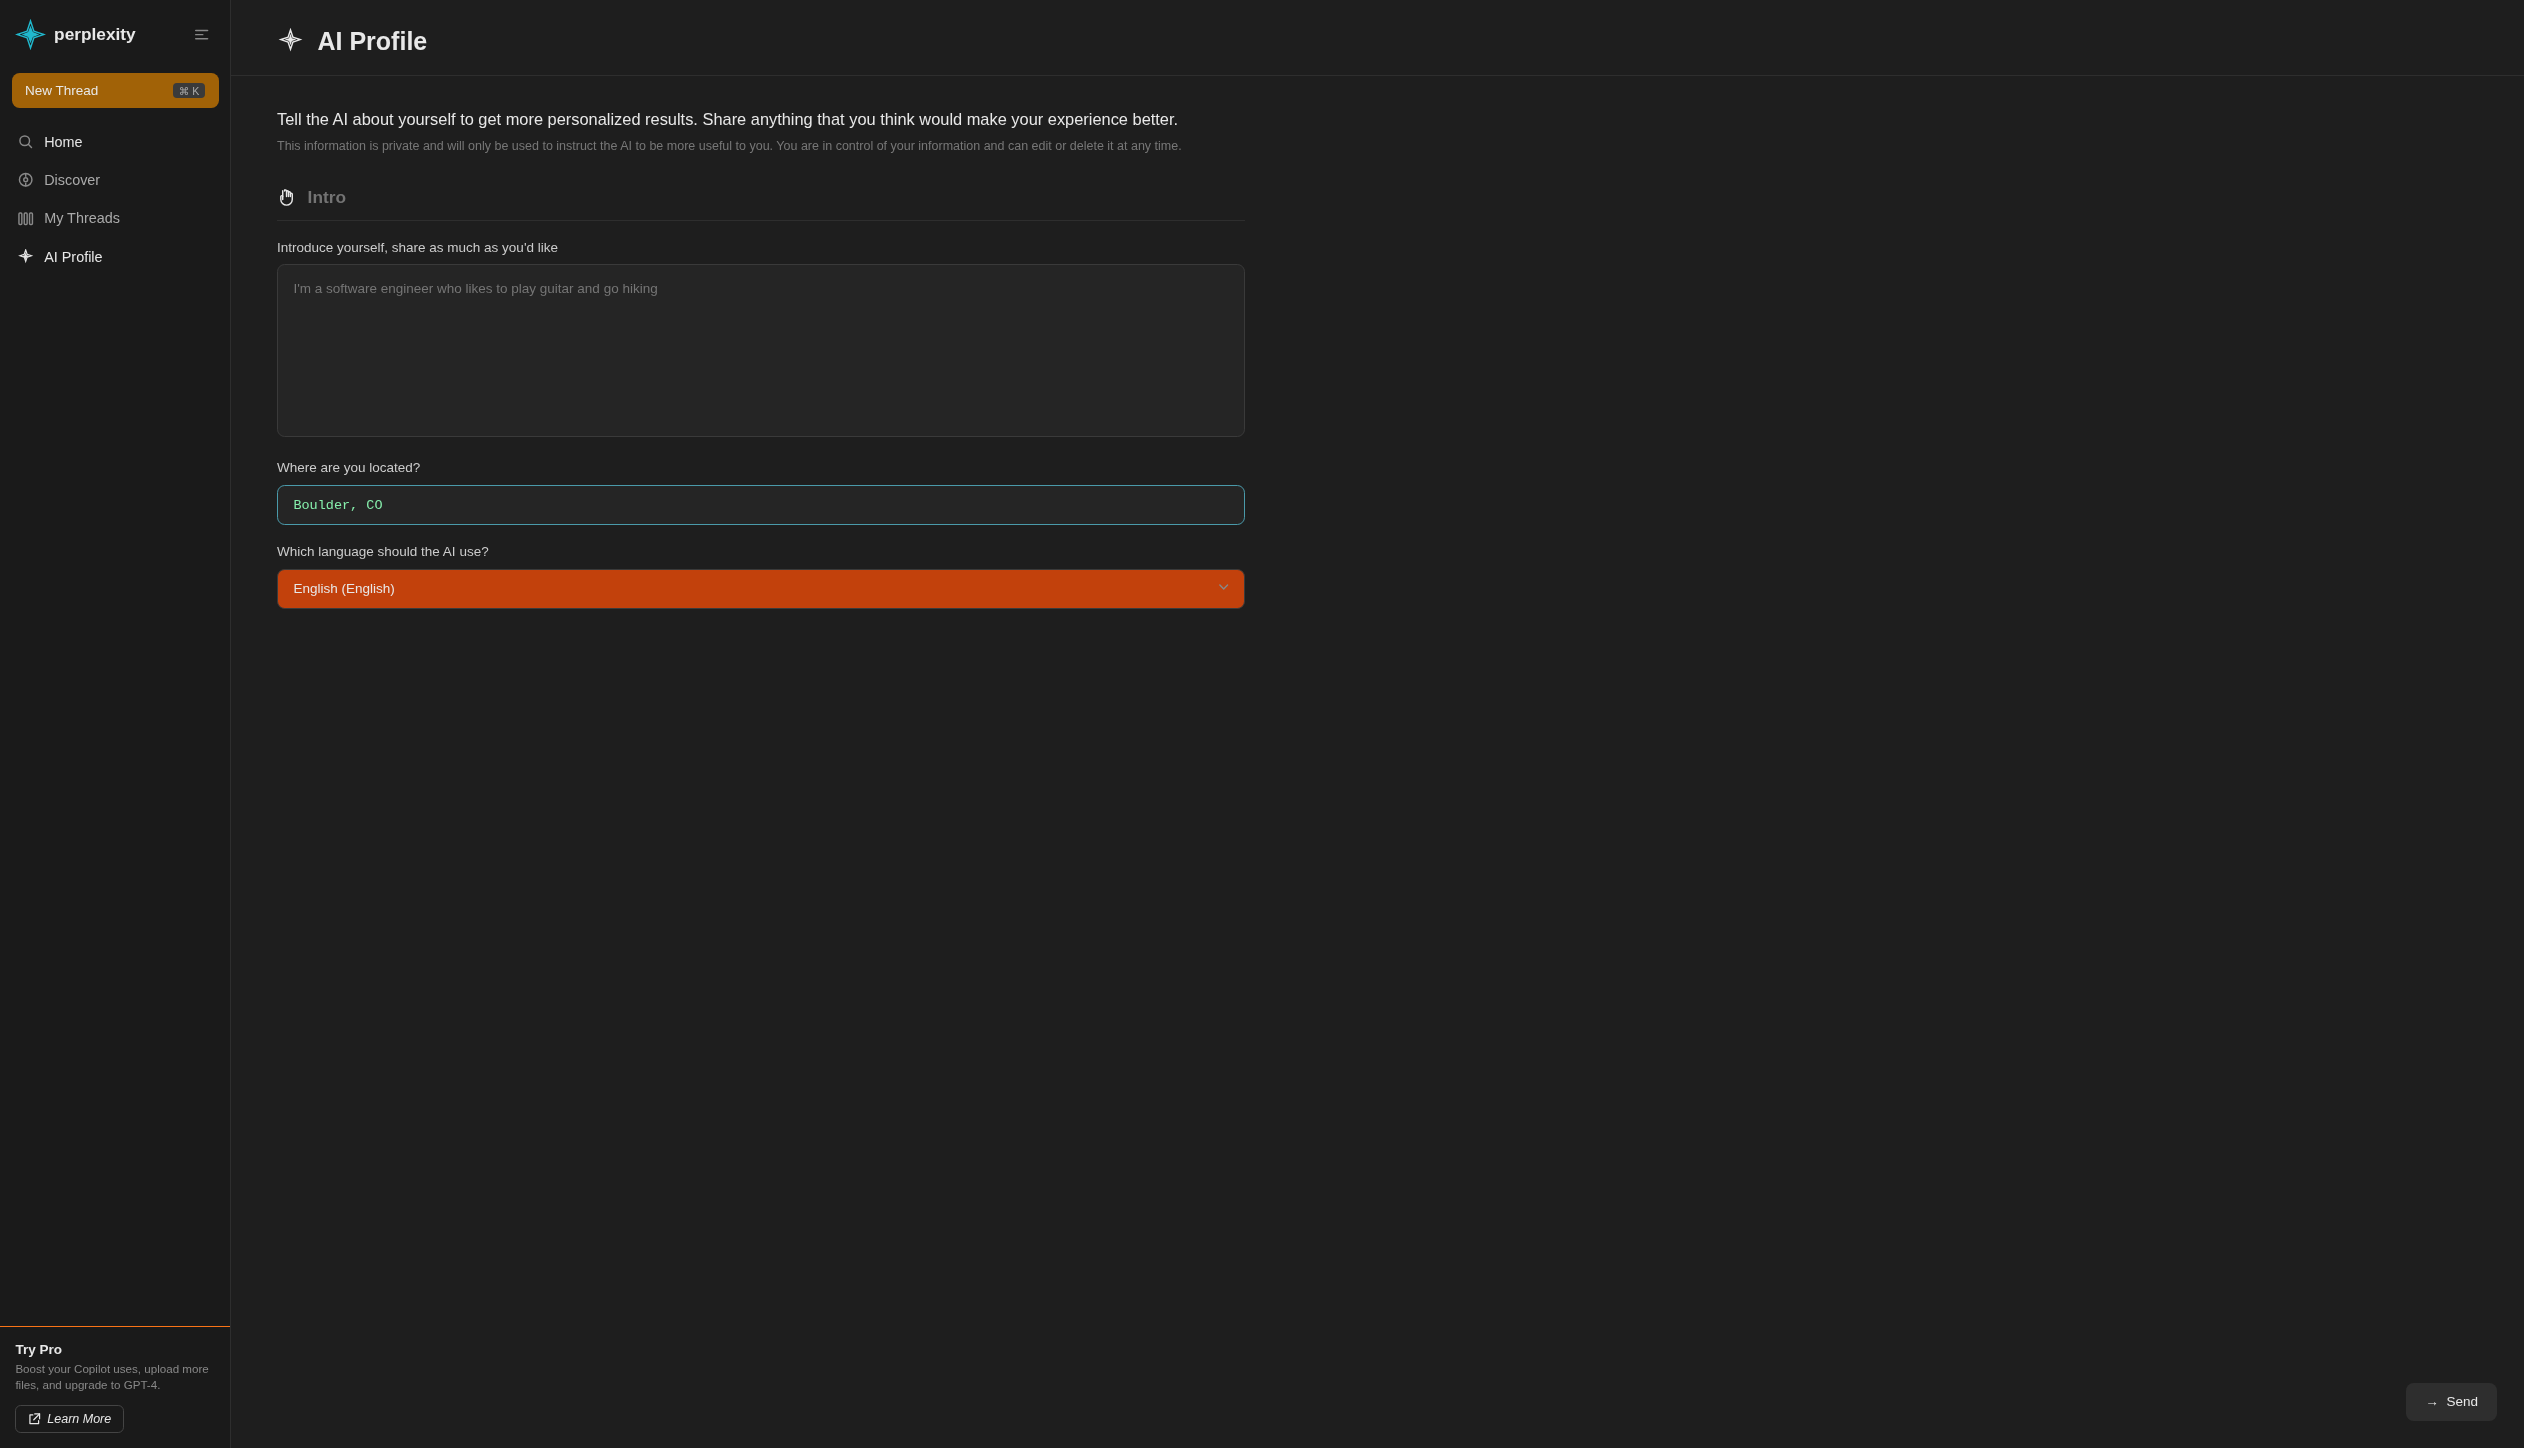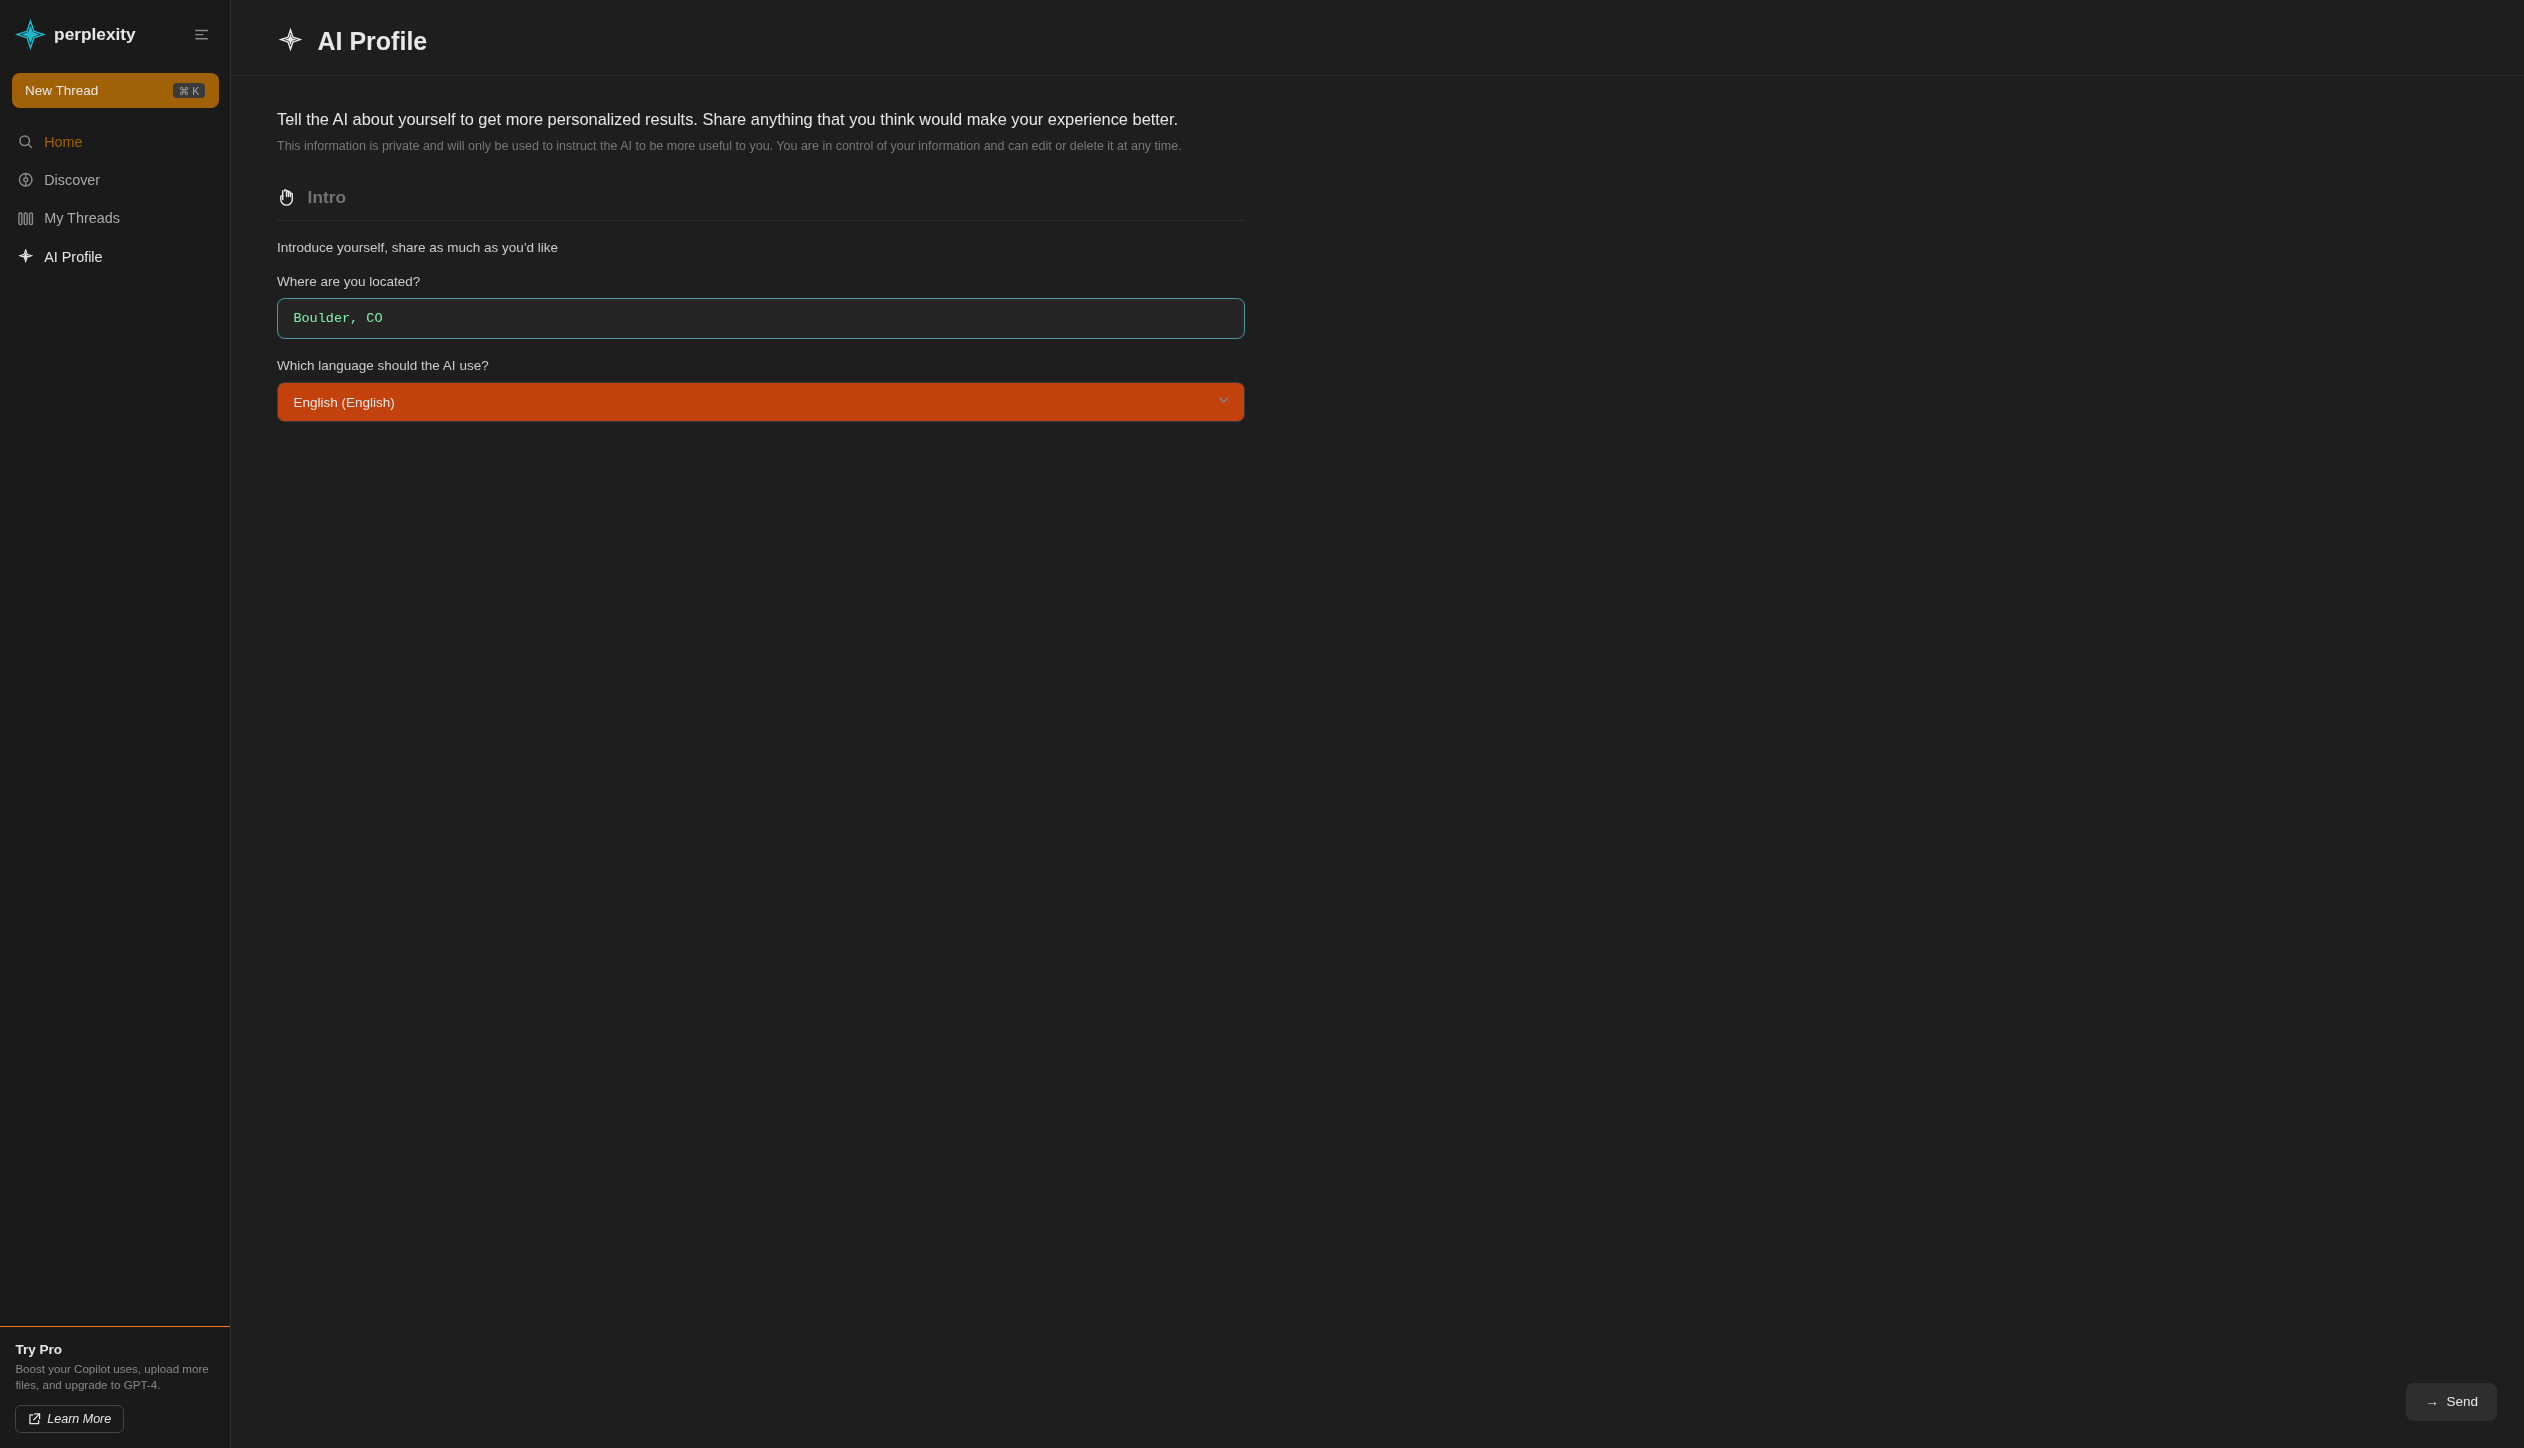--- a/index.html
+++ b/index.html
@@ -350,21 +350,21 @@
 
   <nav class="nav-items">
 
     <div class="nav-item">
       <span class="nav-icon">
         <svg width="15.4" height="15.4" viewBox="0 0 16 16" fill="none">
           <circle cx="7" cy="7" r="5" stroke="#888" stroke-width="1.5"></circle>
           <path d="M11 11L14 14" stroke="#888" stroke-width="1.5" stroke-linecap="round"></path>
         </svg>
       </span>
-      <span style="color:#a16207">Home</span>
+      <span style="color:#e5e5e5">Home</span>
     </div>
 
     <div class="nav-item">
       <span class="nav-icon">
         <svg width="15.4" height="15.4" viewBox="0 0 16 16" fill="none">
           <circle cx="8" cy="8" r="6.5" stroke="#888" stroke-width="1.5"></circle>
           <circle cx="8" cy="8" r="2" stroke="#888" stroke-width="1.5"></circle>
           <line x1="8" y1="1" x2="8" y2="5" stroke="#888" stroke-width="1.5"></line>
           <line x1="8" y1="11" x2="8" y2="15" stroke="#888" stroke-width="1.5"></line>
         </svg>
@@ -432,20 +432,21 @@
         <path d="M12 6C12 5.4 12.4 5 13 5C13.6 5 14 5.4 14 6V10" stroke="#e8e8e8" stroke-width="1.5" stroke-linecap="round"></path>
         <path d="M14 7.5C14 6.9 14.4 6.5 15 6.5C15.6 6.5 16 6.9 16 7.5V13C16 16.3 13.3 19 10 19C6.7 19 4 16.3 4 13V10C4 9.4 4.4 9 5 9C5.6 9 6 9.4 6 10V13" stroke="#e8e8e8" stroke-width="1.5" stroke-linecap="round"></path>
         <path d="M6 4V10" stroke="#e8e8e8" stroke-width="1.5" stroke-linecap="round"></path>
         <path d="M8 4V3" stroke="#e8e8e8" stroke-width="1.5" stroke-linecap="round"></path>
       </svg>
       <span class="section-title">Intro</span>
     </div>
 
     
     <div class="field-label">Introduce yourself, share as much as you'd like</div>
+    <textarea class="intro-textarea" placeholder="I'm a software engineer who likes to play guitar and go hiking" style=""></textarea>
 
     
     <div class="field-label">Where are you located?</div>
     <input type="text" class="location-input" value="Boulder, CO" style="">
 
     
     <div class="field-label">Which language should the AI use?</div>
     <div class="language-select-wrapper">
       <select class="language-select">
         <option>English (English)</option>

